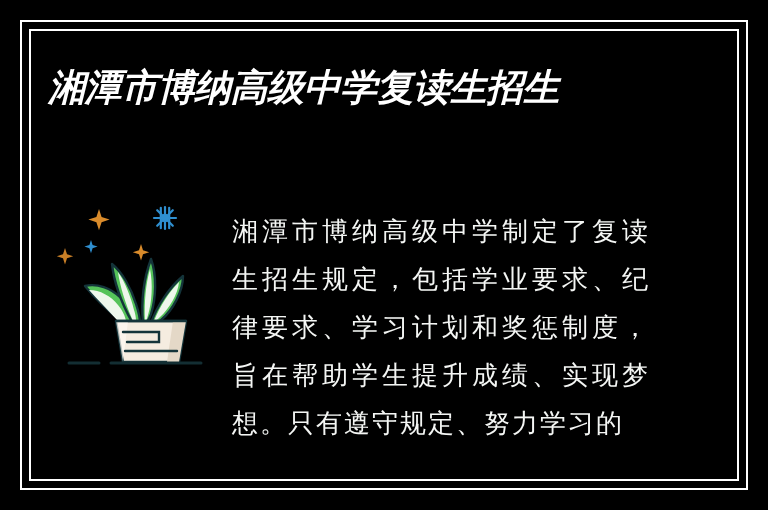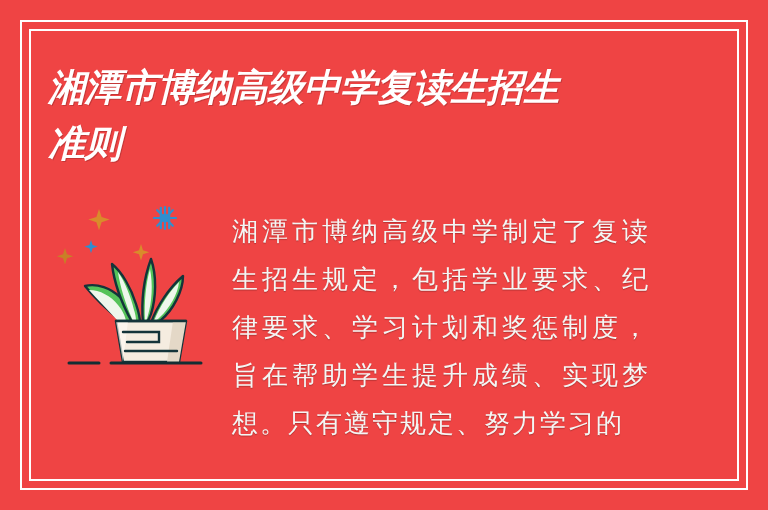--- a/index.html
+++ b/index.html
@@ -10,21 +10,21 @@
     width: 768px;
     height: 510px;
     overflow: hidden;
     font-family: "Liberation Sans", sans-serif;
   }
 
   #card {
     position: relative;
     width: 768px;
     height: 510px;
-    background: #ef4444;
+    background: #000000;
     box-sizing: border-box;
   }
 
   
   .frame-outer {
     position: absolute;
     left: 20px;
     top: 20px;
     right: 20px;
     bottom: 20px;
@@ -89,21 +89,20 @@
 </head>
 <body>
 
 <div id="card">
 
   <div class="frame-outer"></div>
   <div class="frame-inner"></div>
 
   <div id="title">
     <span class="t-line">湘潭市博纳高级中学复读生招生</span>
-    <span class="t-line">准则</span>
   </div>
 
   <div id="illustration">
     <svg width="160" height="180" viewBox="0 0 160 180" xmlns="http://www.w3.org/2000/svg">
 
       <g>
         <path d="M44 19 L46.6 27 L54.6 29.6 L46.6 32.2 L44 40.2 L41.4 32.2 L33.4 29.6 L41.4 27 Z" fill="#d98b2b"></path>
       </g>
       <g>
         <path d="M86 54 L88 60.2 L94.2 62.2 L88 64.2 L86 70.4 L84 64.2 L77.8 62.2 L84 60.2 Z" fill="#d98b2b"></path>

